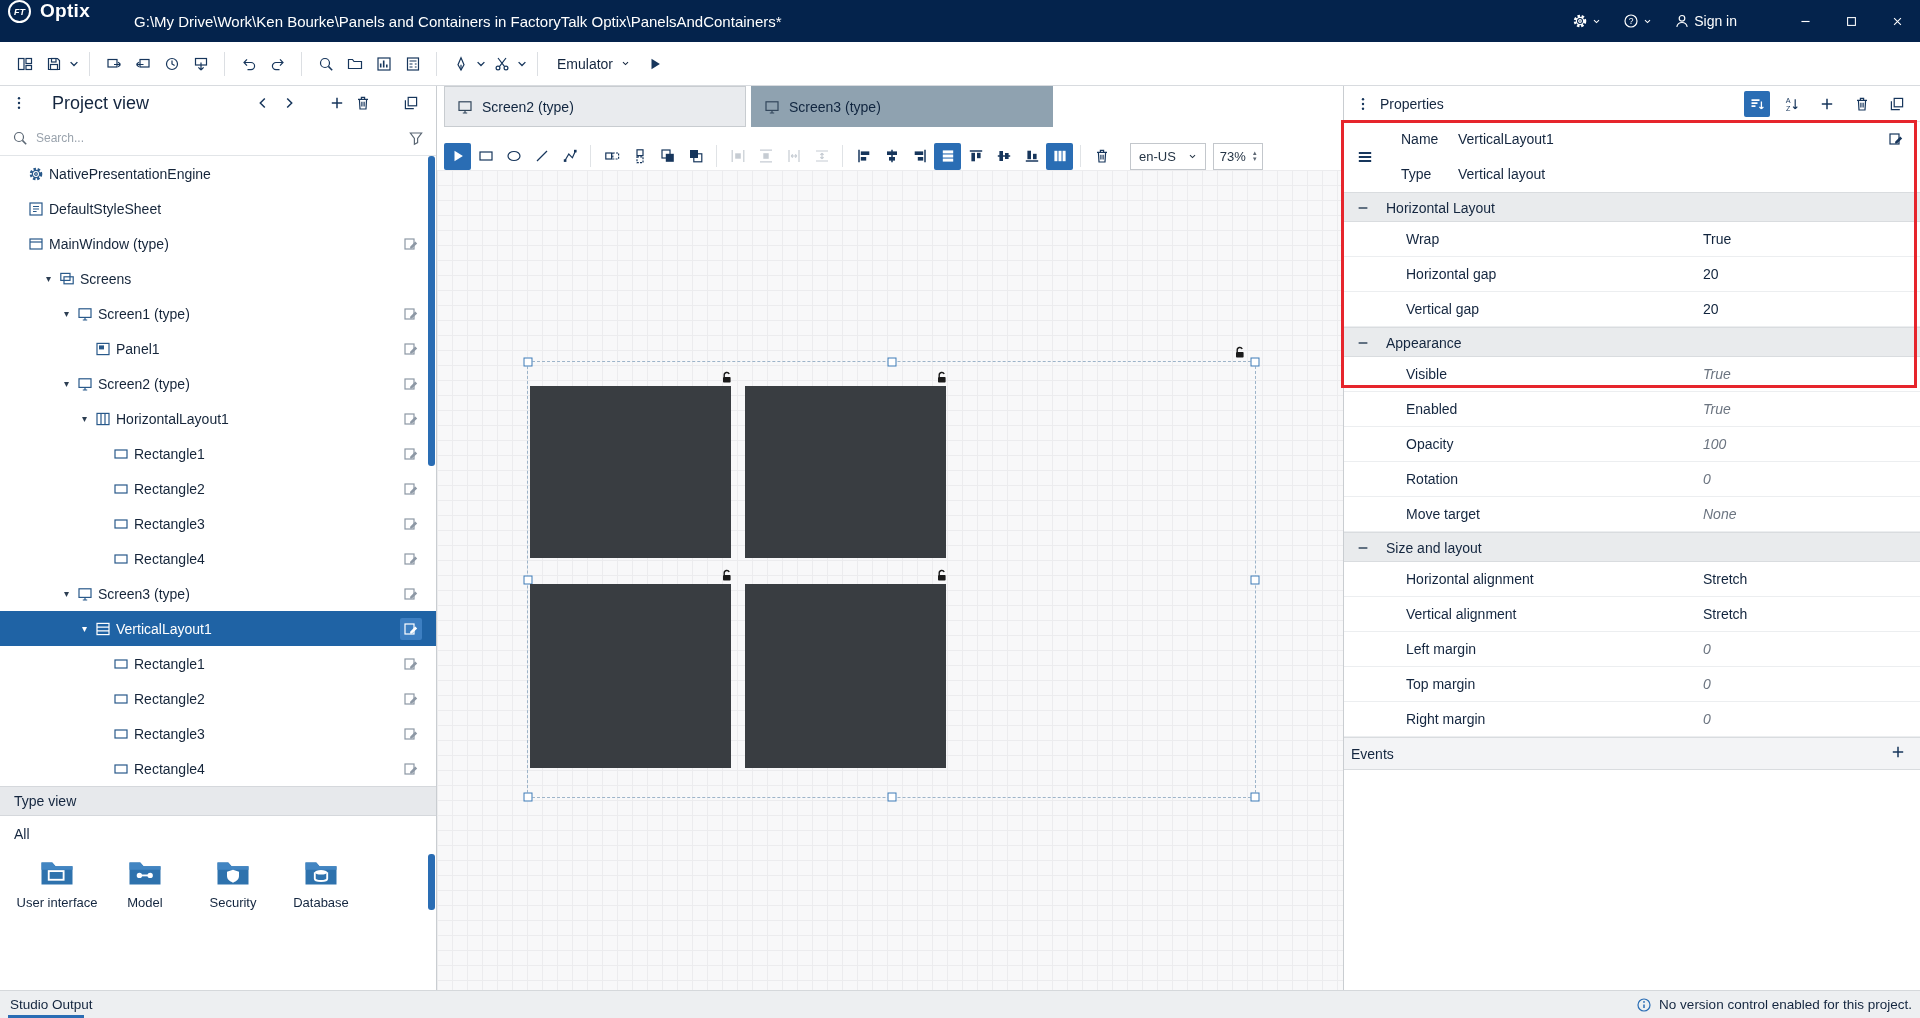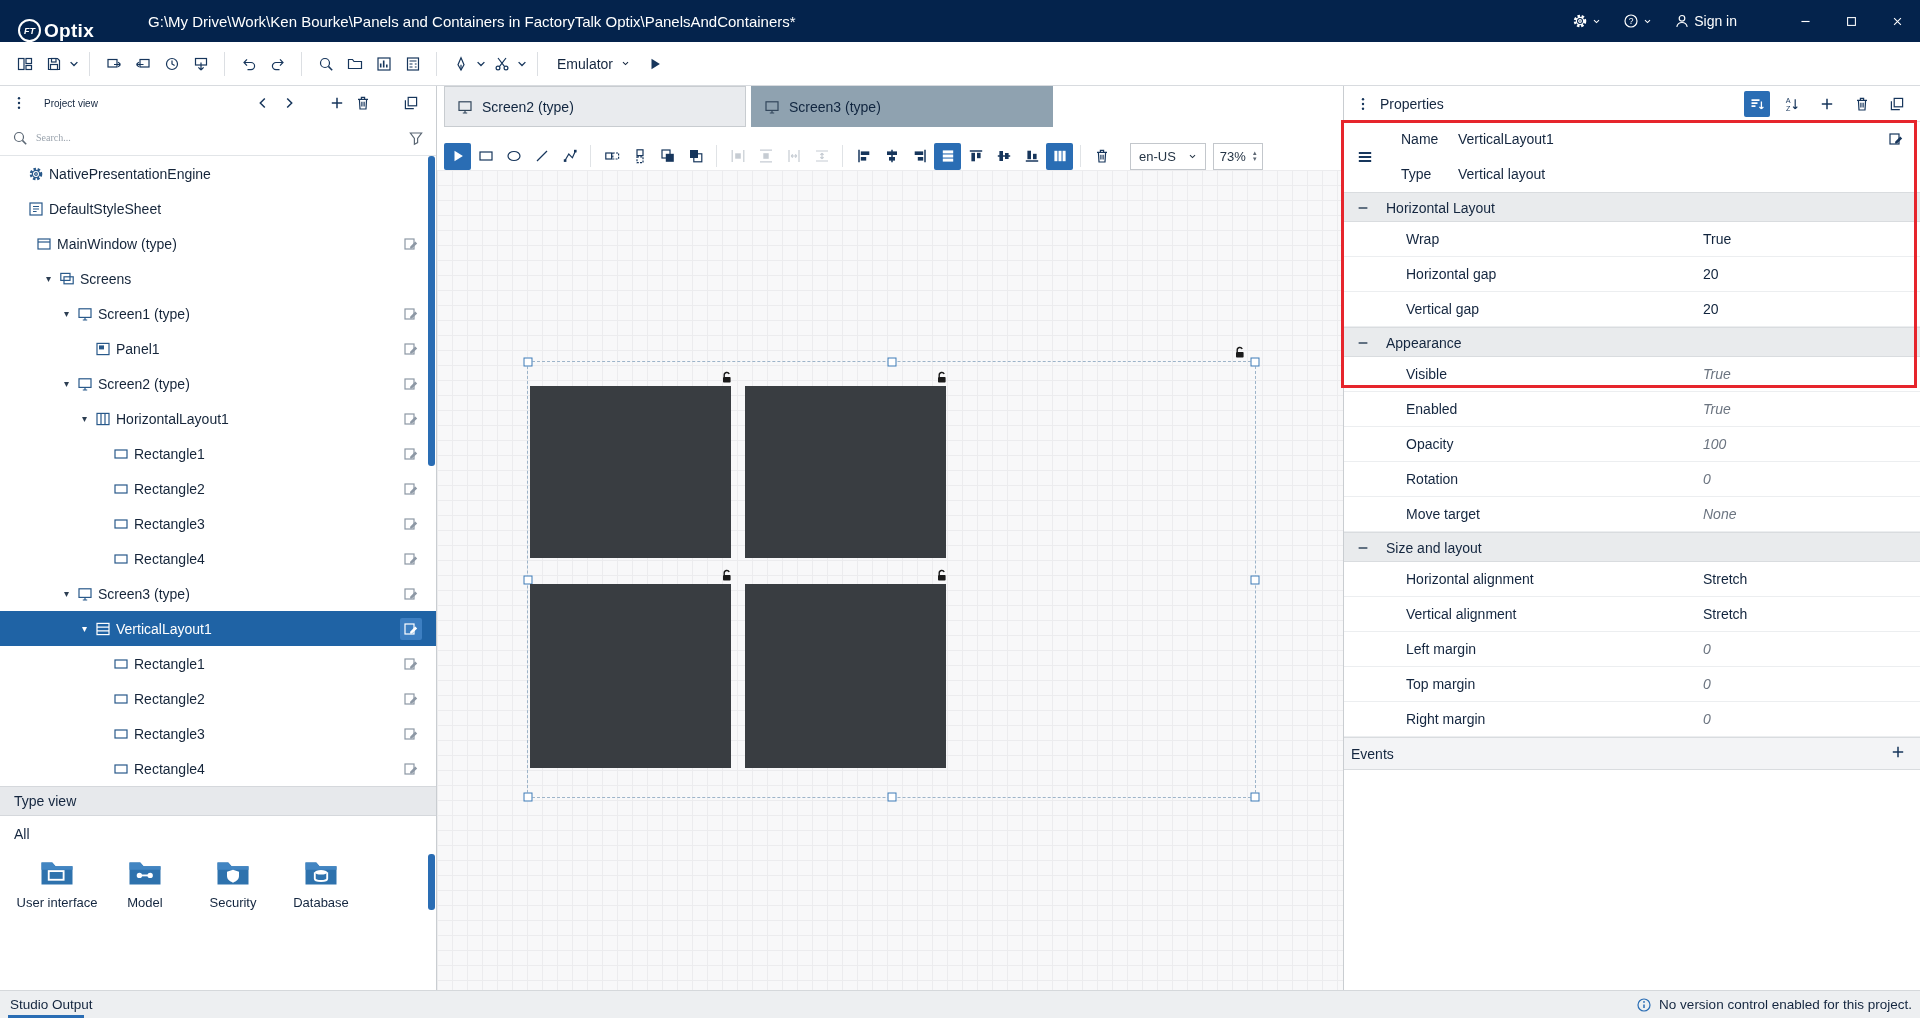--- a/index.html
+++ b/index.html
@@ -4,21 +4,21 @@
 <style>
   *{margin:0;padding:0;box-sizing:border-box}
   html,body{width:1920px;height:1018px;overflow:hidden}
   body{font-family:"Liberation Sans",sans-serif;font-size:14px;color:#14263f;background:#fff;position:relative}
 
   [data-icon]{display:inline-flex;align-items:center;justify-content:center}
   [data-icon] svg{width:16px;height:16px;display:block}
 
   
   .titlebar{position:absolute;top:0;left:0;right:0;height:42px;background:#04234c;color:#fff;display:flex;align-items:center;z-index:10}
-  .logo{display:flex;align-items:flex-end;gap:3px;padding:0 18px;height:100%}
+  .logo{display:flex;align-items:flex-start;gap:9px;padding:0 8px;height:100%}
   .roundel{width:23px;height:23px;border:2px solid #fff;border-radius:50%;display:flex;align-items:center;justify-content:center;font-size:9px;font-weight:bold;font-style:italic}
   .logo-text{font-size:19px;font-weight:bold;letter-spacing:.3px}
   .title-path{margin-left:36px;font-size:15px;white-space:nowrap}
   .title-right{margin-left:auto;display:flex;align-items:center}
   .tb-btn{display:flex;align-items:center;gap:4px;padding:0 11px;height:42px;color:#fff;cursor:default}
   .tb-btn .chev svg{width:9px;height:9px}
   .signin-gap{width:34px}
   .win-btn{width:46px;height:42px;display:flex;align-items:center;justify-content:center}
   .win-btn svg{width:13px;height:13px}
 
@@ -27,26 +27,26 @@
   .tbtn{width:29px;height:29px;display:inline-flex;align-items:center;justify-content:center;border-radius:2px}
   .combo{display:inline-flex;align-items:center}
   .chevpart{width:12px;height:29px;display:inline-flex;align-items:center;justify-content:center}
   .tsep{width:1px;height:24px;background:#dcdfe3;margin:0 9px}
   .emu{display:inline-flex;align-items:center;gap:8px;padding:0 10px;font-size:14px;color:#14263f}
   .emu .chev svg{width:9px;height:9px}
 
   
   .left-panel{position:absolute;top:86px;left:0;width:437px;bottom:28px;background:#fff;border-right:1px solid #c9cdd1;display:flex;flex-direction:column;z-index:5}
   .panel-header{height:34px;display:flex;align-items:center;padding:0 12px 0 6px;color:#14263f}
-  .panel-header .ph-title{margin-left:12px;font-size:10px}
+  .panel-header .ph-title{margin-left:20px;font-size:18px}
   .ph-icons{margin-left:auto;display:flex;align-items:center}
   .ph-btn{width:26px;height:26px;display:inline-flex;align-items:center;justify-content:center;color:#17365c}
   .ph-spread{width:22px}
   .search-row{height:36px;display:flex;align-items:center;border-bottom:1px solid #e2e5e8;padding:0 12px;gap:8px;color:#5b6774}
-  .search-row input{flex:1;border:0;outline:0;font-size:10px;font-family:Liberation Serif, serif;color:#1d4ed8;background:transparent}
+  .search-row input{flex:1;border:0;outline:0;font-size:12px;font-family:Liberation Sans, sans-serif;color:#1d4ed8;background:transparent}
   .search-row input::placeholder{color:#9aa3ad}
   .tree{position:relative;height:630px;overflow:hidden}
   .tree-row{height:35px;display:flex;align-items:center;color:#15253a;cursor:default}
   .tree-row .arrow{width:19px;font-size:10px;color:#2c3e52;text-align:center;flex:0 0 19px}
   .tree-ic{width:17px;height:17px;margin-right:5px;color:#29598a;flex:0 0 17px}
   .tree-label{white-space:nowrap}
   .edit-ic{width:22px;height:22px;display:inline-flex;align-items:center;justify-content:center;color:#8d98a5;margin-left:auto;margin-right:14px;flex:0 0 22px}
   .tree-row.selected{background:#1f63a5;color:#fff}
   .tree-row.selected .arrow,.tree-row.selected .tree-ic{color:#fff}
   .tree-row.selected .edit-ic{background:#3d7fc2;border-radius:2px;color:#fff}
@@ -395,21 +395,21 @@
       <div class="tree-row" style="padding-left: 8px;">
         <span class="arrow"></span>
         <span class="tree-ic" data-icon="stylesheet">
           <svg viewBox="0 0 16 16" fill="none" stroke="currentColor" stroke-width="1.2">
             <rect x="2" y="2" width="12" height="12"></rect>
             <path d="M5 5.5h6M5 8h6M5 10.5h3.6"></path>
           </svg>
         </span>
         <span class="tree-label">DefaultStyleSheet</span>
       </div>
-      <div class="tree-row" style="padding-left: 16px; align-items: center;">
+      <div class="tree-row" style="padding-left: 8px; align-items: center;">
         <span class="arrow"></span>
         <span class="tree-ic" data-icon="window">
           <svg viewBox="0 0 16 16" fill="none" stroke="currentColor" stroke-width="1.2">
             <rect x="2" y="3" width="12" height="10"></rect>
             <path d="M2 6h12"></path>
           </svg>
         </span>
         <span class="tree-label">MainWindow (type)</span>
         <span class="edit-ic" data-icon="edit-panel">
           <svg viewBox="0 0 16 16" fill="none" stroke="currentColor" stroke-width="1.2">

